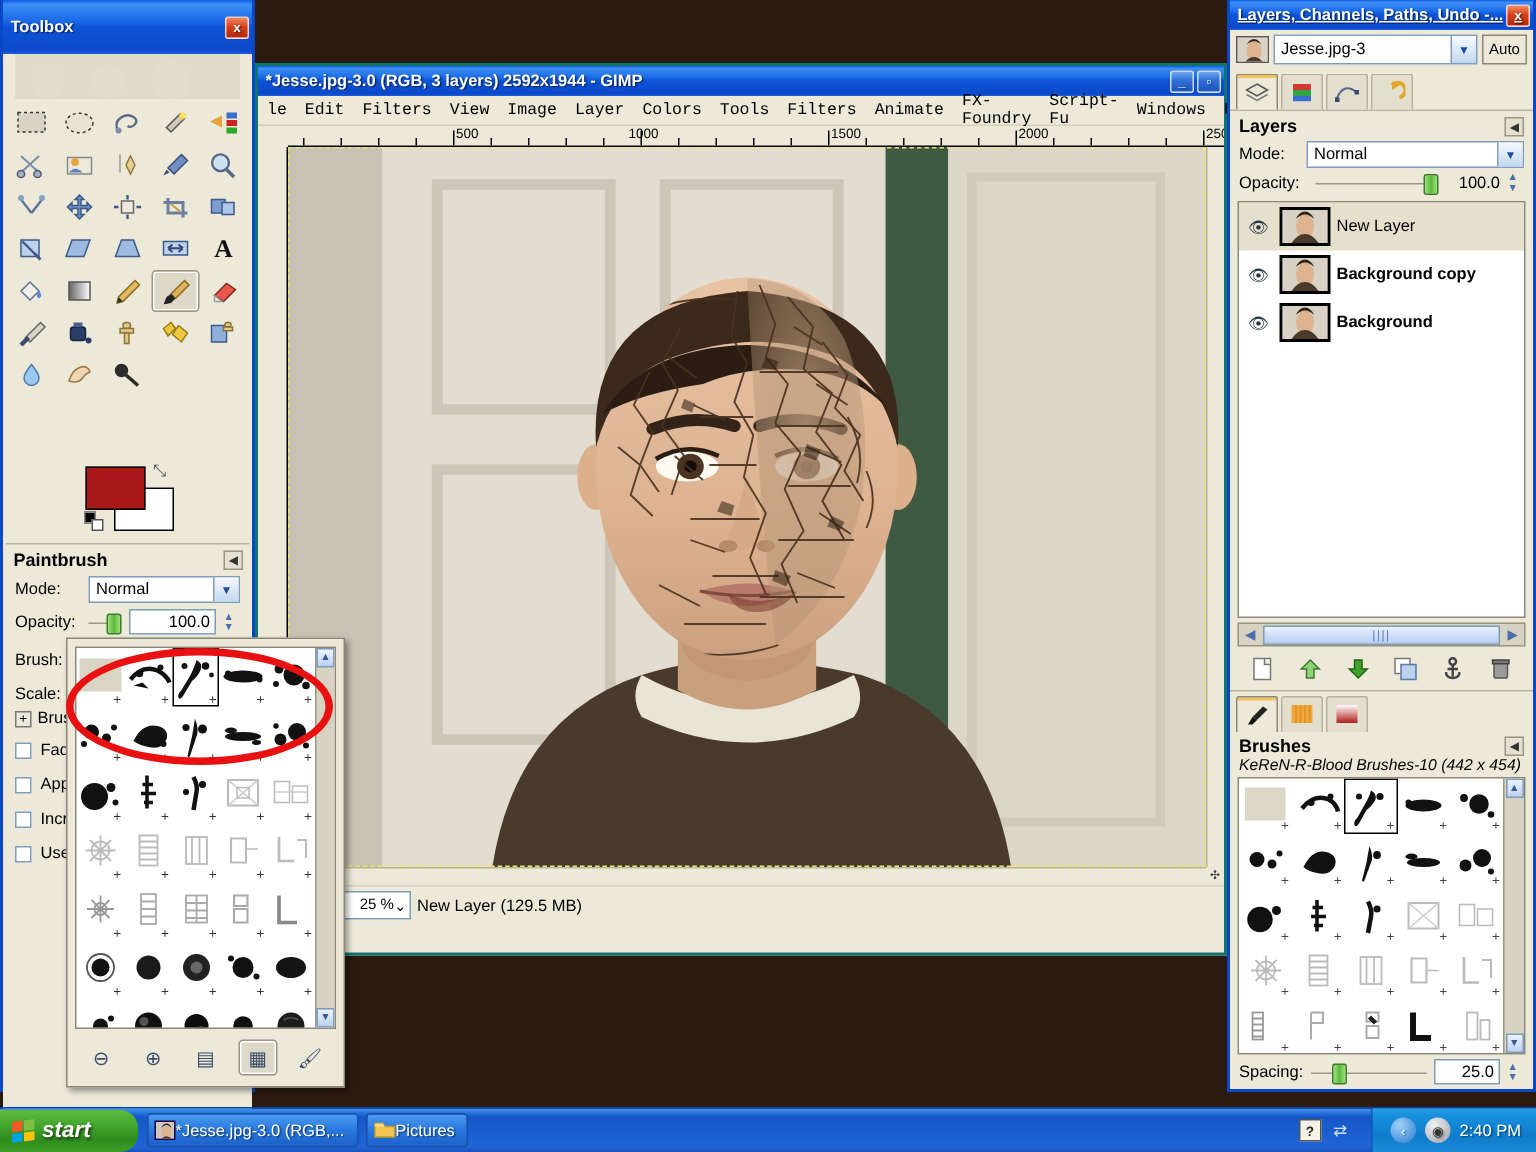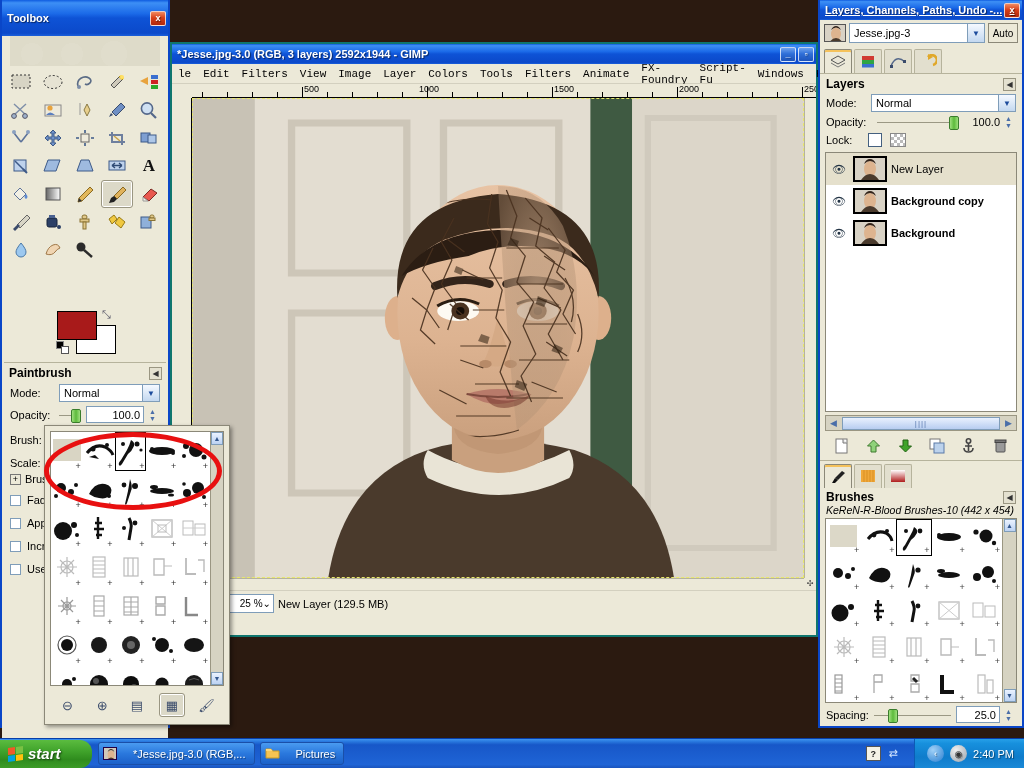--- a/index.html
+++ b/index.html
@@ -178,21 +178,21 @@
              background:linear-gradient(to bottom,#3f93f0 0%,#2a7be0 8%,#1757c8 20%,#1f64d6 88%,#1a54bd 100%);
              border-top:1px solid #073ea8; display:flex; align-items:center; }
   .startbtn { width:92px; height:28px; margin:1px 6px 1px 0;
               background:linear-gradient(to bottom,#5bbc3f 0%,#40a32b 40%,#2f8c1e 70%,#3c9c27 100%);
               border-radius:0 12px 12px 0; display:flex; align-items:center; gap:5px; padding-left:8px;
               color:#fff; font-weight:bold; font-style:italic; font-size:15px;
               text-shadow:1px 1px 2px rgba(0,0,0,.6); }
   .winflag { width:15px; height:14px; display:grid; grid-template-columns:1fr 1fr; grid-template-rows:1fr 1fr;
              gap:1px; transform: skewY(-8deg); }
   .winflag i { display:block; }
-  .tbitem { height:23px; margin-right:5px; padding:0 8px 0 4px; display:flex; align-items:center; gap:16px;
+  .tbitem { height:23px; margin-right:5px; padding:0 8px 0 4px; display:flex; align-items:center; gap:0;
             background:linear-gradient(to bottom,#4a9bf0,#2a78dd 50%,#1b60c9);
             border:1px solid #1a4fa8; border-radius:3px; color:#fff; font-size:11px;
             text-shadow:1px 1px 1px rgba(0,0,0,.5); max-width:190px; }
   .tray { margin-left:auto; height:30px; display:flex; align-items:center; gap:7px; padding:0 8px 0 10px; }
   .tray-left { display:flex; align-items:center; gap:8px; padding-right:8px; }
   .clockarea { height:30px; display:flex; align-items:center; gap:6px; padding:0 10px 0 12px;
                background:linear-gradient(to bottom,#27a0e8 0%,#1790dd 15%,#0f7ccb 60%,#1b8ad8 100%);
                border-left:1px solid #0c5bb5; color:#fff; font-size:11px;
                text-shadow:1px 1px 1px rgba(0,0,0,.45); }
   .circbtn { width:17px; height:17px; border-radius:50%; display:flex; align-items:center;
@@ -1038,25 +1038,20 @@
           <span class="slider">
               <i class="trk"></i>
               <i class="hdl"></i>
             </span>
           <span style="font-size:11px;width:36px;text-align:right;">100.0</span>
           <span class="spinbtns">
               <span>▲</span>
               <span>▼</span>
             </span>
         </div>
-        <div class="orow" style="padding:2px 0;gap:8px;">
-          <span class="lb" style="width:34px;">Lock:</span>
-          <span style="width:14px;height:14px;border:1px solid #44607f;background:#fff;"></span>
-          <span style="width:16px;height:14px;background:conic-gradient(#bbb 0 25%,#fff 0 50%,#bbb 0 75%,#fff 0);background-size:6px 6px;border:1px solid #888;"></span>
-        </div>
       </div>
 
       <div class="layer-list">
         <div class="lrow sel">
           <span class="eye">👁</span>
           <span class="lthumb">
             <svg width="30" height="22" viewBox="0 0 30 22">
                 <rect width="30" height="22" fill="#d8d2c5"></rect>
                 <ellipse cx="15" cy="11" rx="6" ry="8" fill="#ddb48f"></ellipse>
                 <path d="M9 6 q6 -6 12 0 q-2 -5 -6 -5 q-4 0 -6 5z" fill="#33241a"></path>

